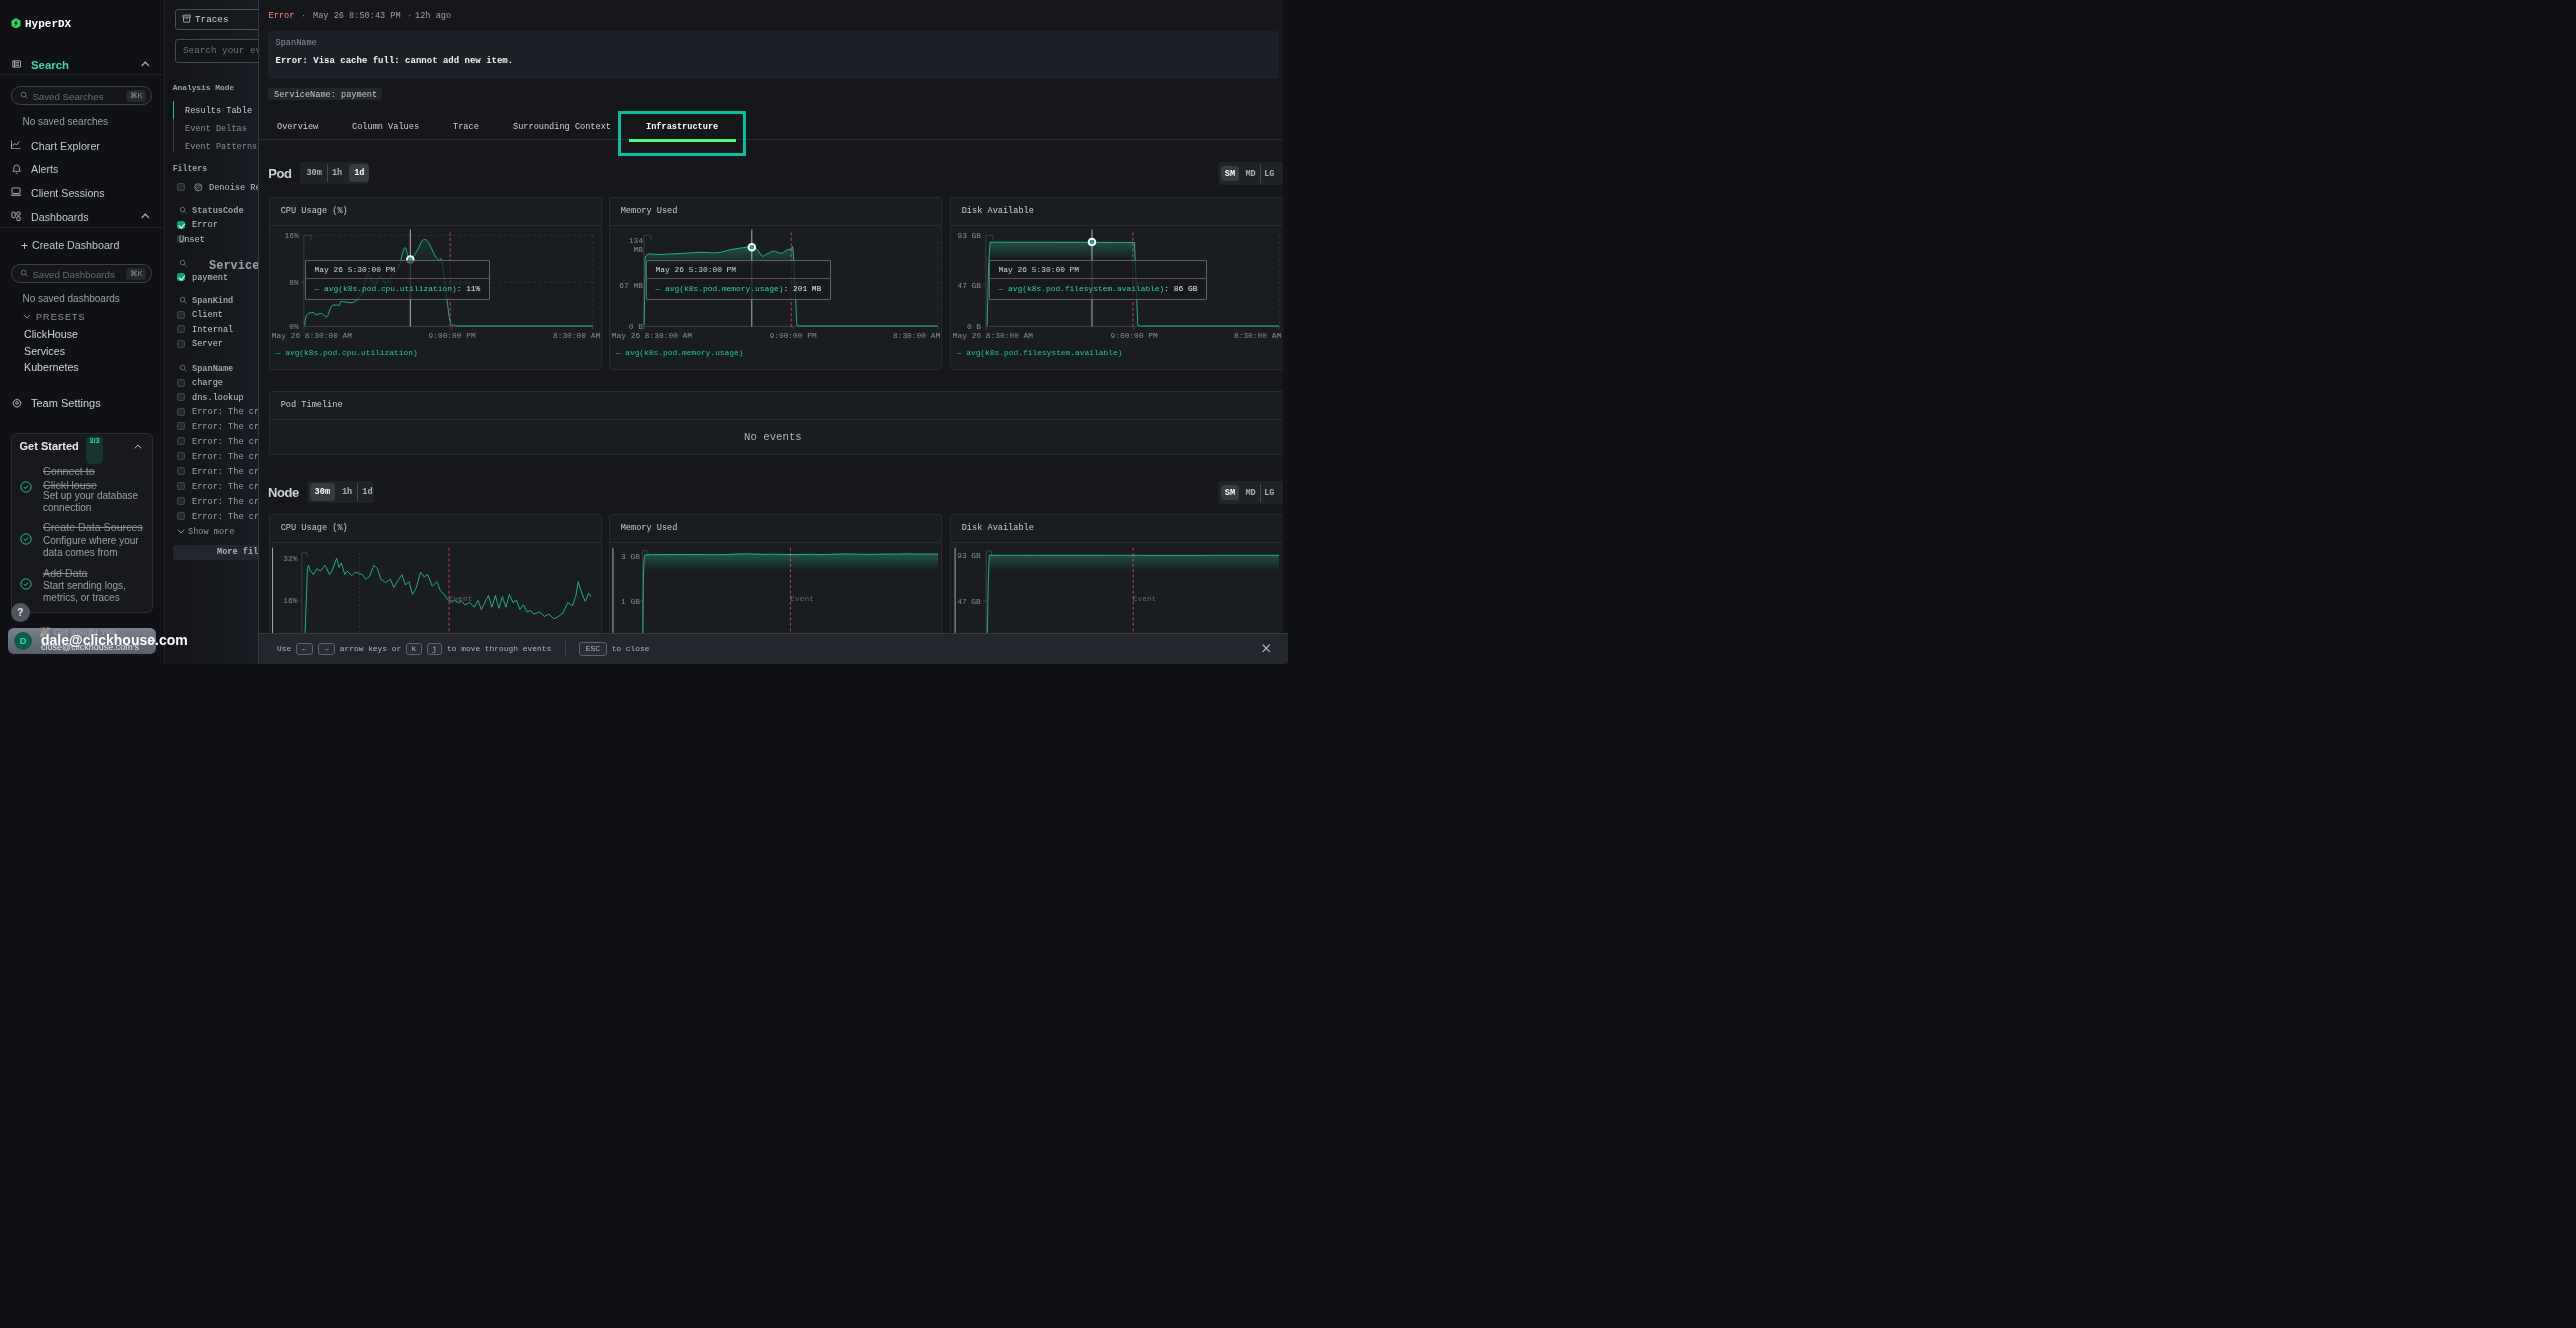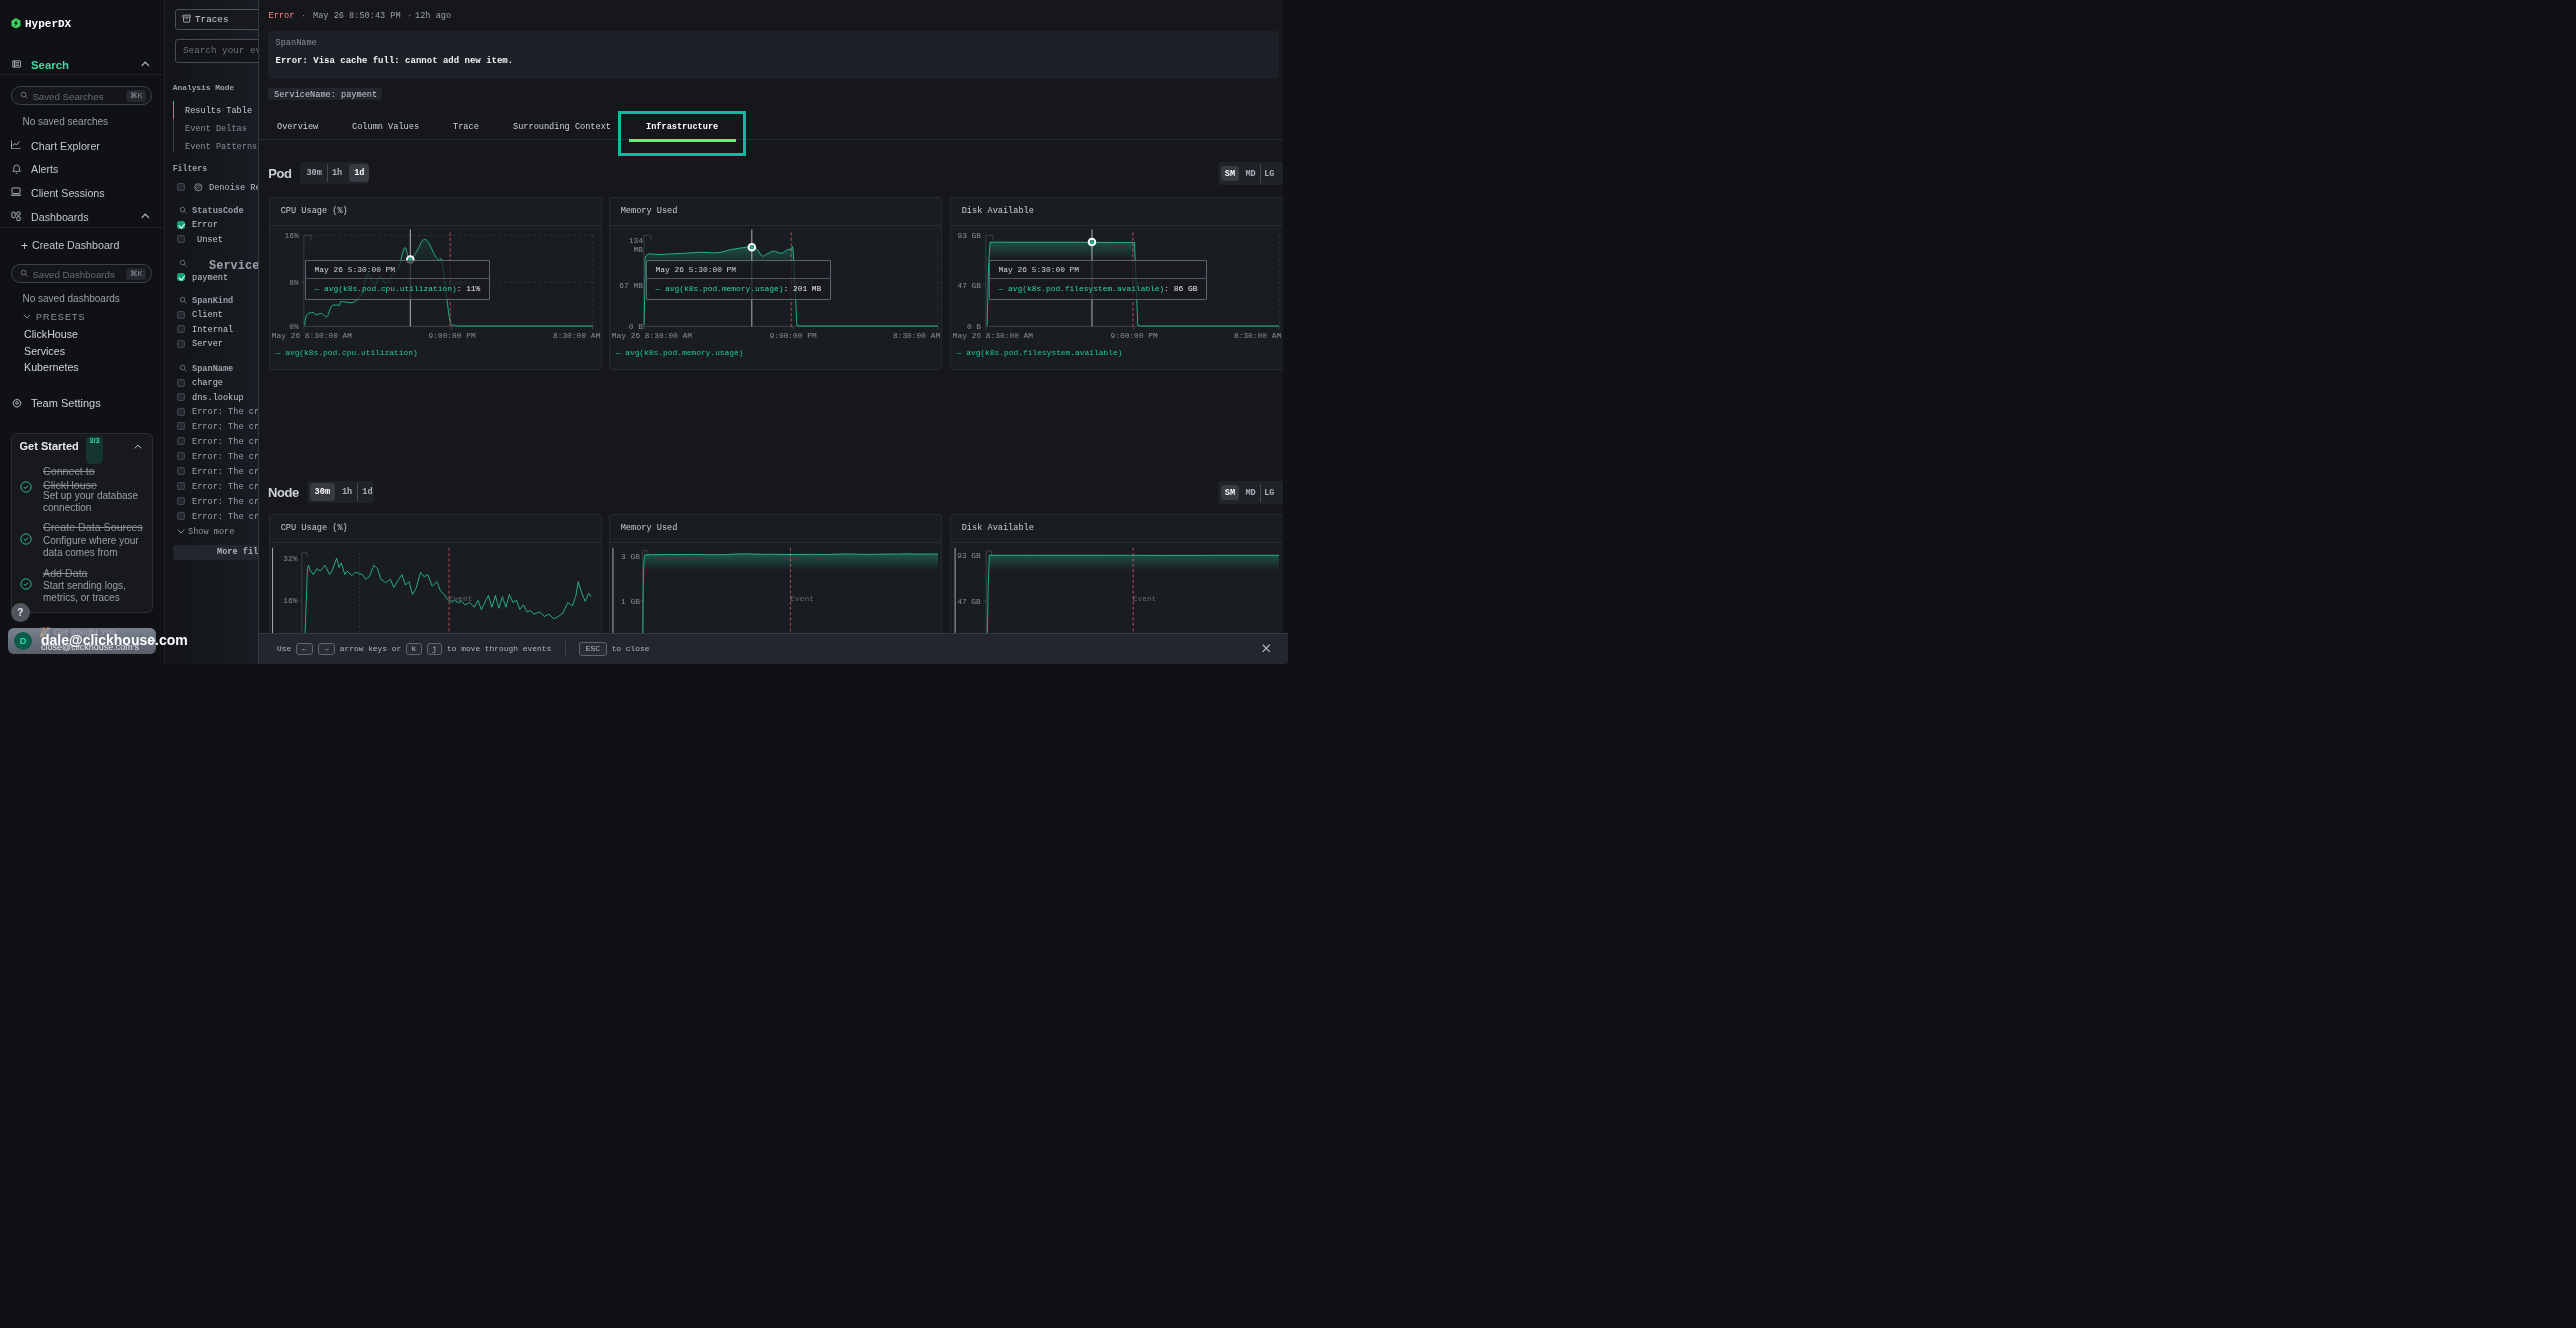--- a/index.html
+++ b/index.html
@@ -201,21 +201,21 @@
   <div class="flbl" style="left:44px;top:183px;color:#b9bfc7">Denoise Re</div>
 
   <svg class="abs" style="left:14px;top:206px" width="8.6" height="8.6" viewBox="0 0 24 24" fill="none" stroke="#747c85" stroke-width="2.4">
         <circle cx="10" cy="10" r="6.5"></circle>
         <line x1="15" y1="15" x2="21" y2="21"></line>
       </svg>
   <div class="fhdr" style="left:27px;top:206px;font-size:8.6px">StatusCode</div>
   <div class="cb on" style="left:12px;top:221px"></div>
   <div class="flbl" style="left:27px;top:220px">Error</div>
   <div class="cb" style="left:12px;top:235px"></div>
-  <div class="flbl" style="left:32px;top:235px">Unset</div>
+  <div class="flbl" style="left:14px;top:235px">Unset</div>
 
   <svg class="abs" style="left:14px;top:259px" width="8.6" height="8.6" viewBox="0 0 24 24" fill="none" stroke="#747c85" stroke-width="2.4">
         <circle cx="10" cy="10" r="6.5"></circle>
         <line x1="15" y1="15" x2="21" y2="21"></line>
       </svg>
   <div class="fhdr" style="left:44px;top:259px;font-size:12px">ServiceName</div>
   <div class="cb on" style="left:12px;top:273px"></div>
   <div class="flbl" style="left:27px;top:273px">payment</div>
 
   <svg class="abs" style="left:14px;top:296px" width="8.6" height="8.6" viewBox="0 0 24 24" fill="none" stroke="#747c85" stroke-width="2.4">
@@ -410,20 +410,25 @@
       <circle cx="197" cy="23.5" r="2.6" fill="#12b886"></circle>
     </svg>
     <div class="tooltip" style="left:38px;top:62px">
       <div class="tt-h">May 26 5:30:00 PM</div>
         <div class="tt-d"></div>
       <div class="tt-r">— avg(k8s.pod.filesystem.available)<b>: 86 GB</b></div>
     </div>
     <div class="legend">— avg(k8s.pod.filesystem.available)</div>
   </div>
 
+  <div class="card" style="left:10px;top:391px;width:1015px;height:64px">
+    <div class="ctitle">Pod Timeline</div>
+      <div class="cdiv"></div>
+    <div class="abs" style="left:0;top:39px;width:100%;padding-right:7.2px;text-align:center;font-size:10.7px;color:#aeb4bc;box-sizing:border-box">No events</div>
+  </div>
 
   <div class="h2" style="left:9px;top:485px">Node</div>
   <div class="seg" style="left:48px;top:481px;width:67px">
     <span class="sel" style="margin-left:2.9px">30m</span>
       <span class="it">1h</span>
       <span class="sdiv"></span>
       <span class="it" style="padding-right:6.4px">1d</span>
   </div>
   <div class="seg" style="left:959px;top:481px;width:66px;height:23px;font-weight:bold">
     <span class="sel" style="margin-left:2.9px;padding:2.9px 3.9px">SM</span>

